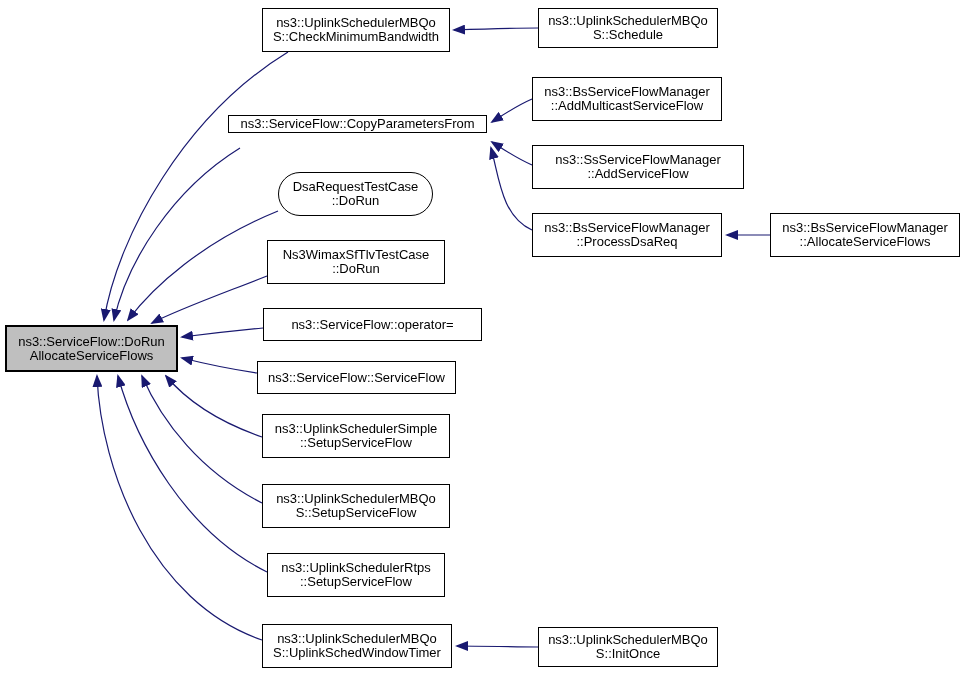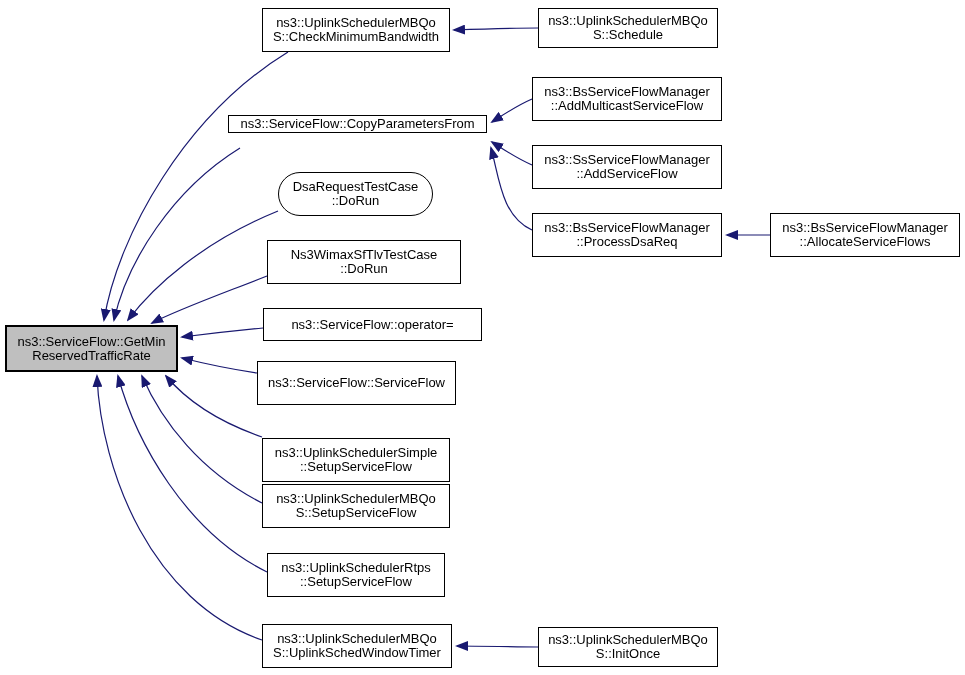--- a/index.html
+++ b/index.html
@@ -58,45 +58,45 @@
         <path d="M 538,28  C 510,28 482,29 454,30" marker-end="url(#arrow)"></path>
         <path d="M 532,99  C 516,106 506,113 492,122" marker-end="url(#arrow)"></path>
         <path d="M 532,165 C 516,158 506,151 492,142" marker-end="url(#arrow)"></path>
         <path d="M 532,230 C 501,216 499,176 491,148" marker-end="url(#arrow)"></path>
         <path d="M 770,235 C 757,235 744,235 727,235" marker-end="url(#arrow)"></path>
         <path d="M 538,647 C 512,647 485,646 457,646" marker-end="url(#arrow)"></path>
       </g>
   </svg>
   <div id="node-layer">
       <div class="node focus" style="left: 5px; top: 325px; width: 173px; height: 47px;">
-        <span>ns3::ServiceFlow::GetMin</span>
-        <span>ReservedTrafficRate</span>
+        <span>ns3::ServiceFlow::DoRun</span>
+        <span>AllocateServiceFlows</span>
       </div>
       <div class="node" style="left: 262px; top: 8px; width: 188px; height: 44px;">
         <span>ns3::UplinkSchedulerMBQo</span>
         <span>S::CheckMinimumBandwidth</span>
       </div>
       <div class="node" style="left: 228px; top: 115px; width: 259px; height: 18px;">
         <span>ns3::ServiceFlow::CopyParametersFrom</span>
       </div>
       <div class="node" style="left: 278px; top: 172px; width: 155px; height: 44px; border-radius: 22px;">
         <span>DsaRequestTestCase</span>
         <span>::DoRun</span>
       </div>
-      <div class="node" style="left: 267px; top: 240px; width: 194px; height: 44px;">
+      <div class="node" style="left: 267px; top: 240px; width: 178px; height: 44px;">
         <span>Ns3WimaxSfTlvTestCase</span>
         <span>::DoRun</span>
       </div>
       <div class="node" style="left: 263px; top: 308px; width: 219px; height: 33px;">
         <span>ns3::ServiceFlow::operator=</span>
       </div>
-      <div class="node" style="left: 257px; top: 361px; width: 199px; height: 44px;">
+      <div class="node" style="left: 257px; top: 361px; width: 199px; height: 33px;">
         <span>ns3::ServiceFlow::ServiceFlow</span>
       </div>
-      <div class="node" style="left: 262px; top: 438px; width: 188px; height: 44px;">
+      <div class="node" style="left: 262px; top: 414px; width: 188px; height: 44px;">
         <span>ns3::UplinkSchedulerSimple</span>
         <span>::SetupServiceFlow</span>
       </div>
       <div class="node" style="left: 262px; top: 484px; width: 188px; height: 44px;">
         <span>ns3::UplinkSchedulerMBQo</span>
         <span>S::SetupServiceFlow</span>
       </div>
       <div class="node" style="left: 267px; top: 553px; width: 178px; height: 44px;">
         <span>ns3::UplinkSchedulerRtps</span>
         <span>::SetupServiceFlow</span>
@@ -106,21 +106,21 @@
         <span>S::UplinkSchedWindowTimer</span>
       </div>
       <div class="node" style="left: 538px; top: 8px; width: 180px; height: 40px;">
         <span>ns3::UplinkSchedulerMBQo</span>
         <span>S::Schedule</span>
       </div>
       <div class="node" style="left: 532px; top: 77px; width: 190px; height: 44px;">
         <span>ns3::BsServiceFlowManager</span>
         <span>::AddMulticastServiceFlow</span>
       </div>
-      <div class="node" style="left: 532px; top: 145px; width: 190px; height: 44px;">
+      <div class="node" style="left: 532px; top: 145px; width: 212px; height: 44px;">
         <span>ns3::SsServiceFlowManager</span>
         <span>::AddServiceFlow</span>
       </div>
       <div class="node" style="left: 532px; top: 213px; width: 190px; height: 44px;">
         <span>ns3::BsServiceFlowManager</span>
         <span>::ProcessDsaReq</span>
       </div>
       <div class="node" style="left: 538px; top: 627px; width: 180px; height: 40px;">
         <span>ns3::UplinkSchedulerMBQo</span>
         <span>S::InitOnce</span>

